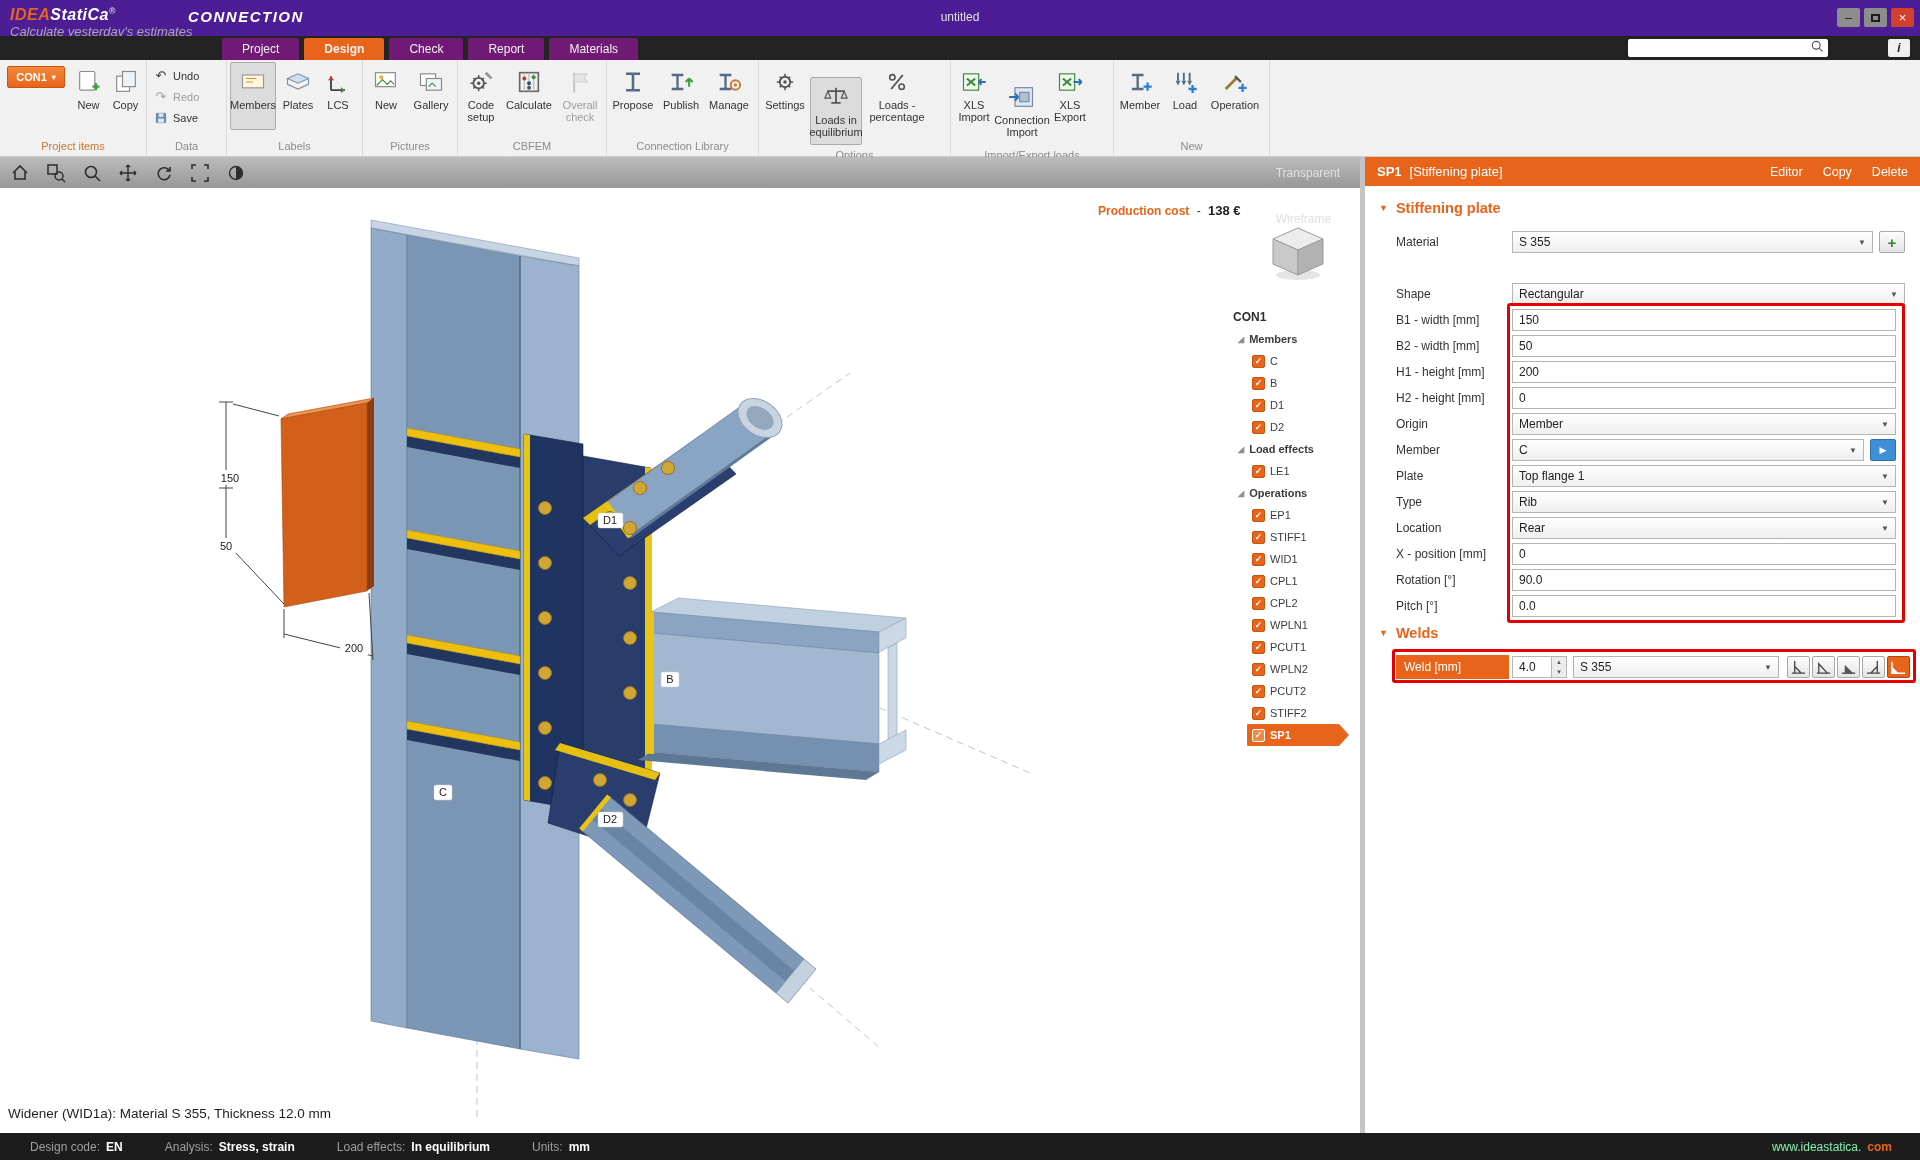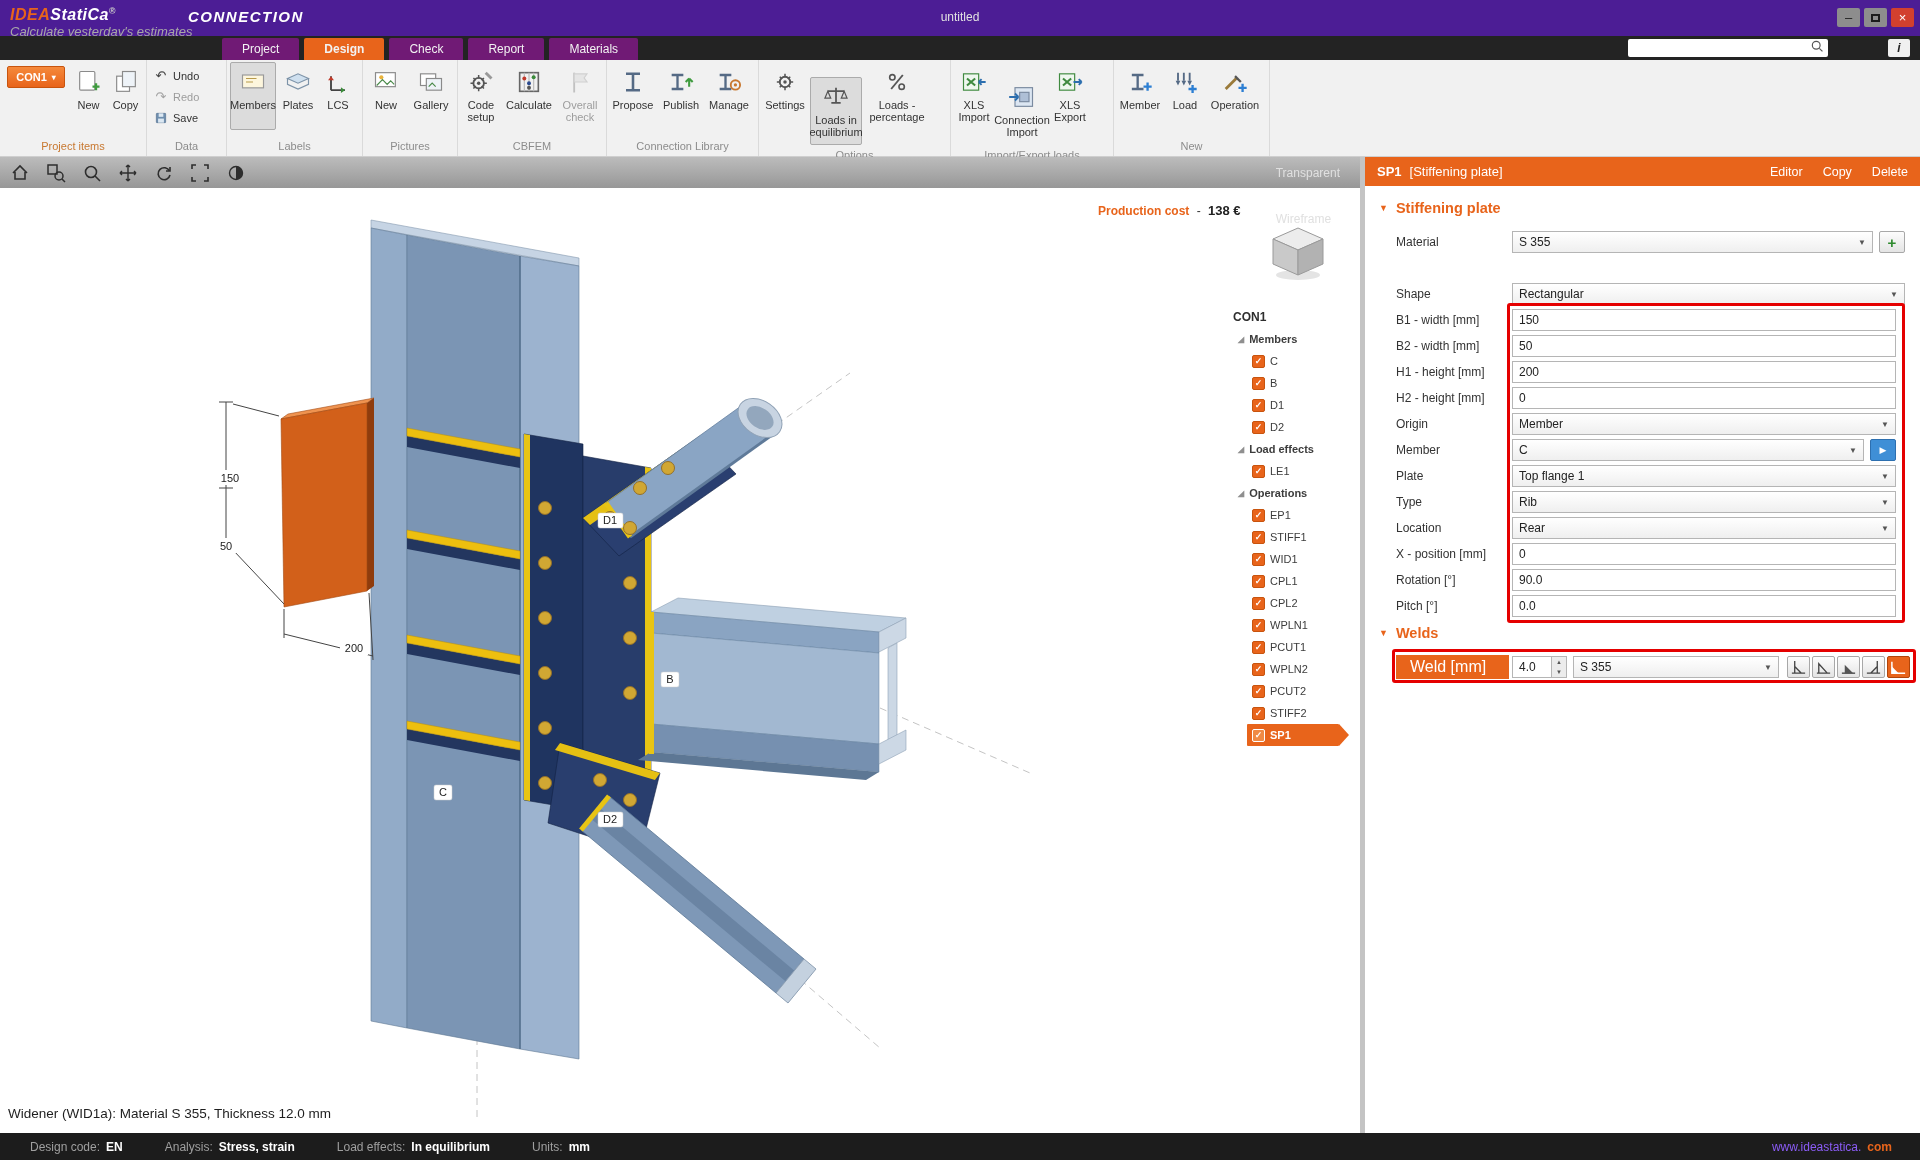--- a/index.html
+++ b/index.html
@@ -97,32 +97,32 @@
   .psel { background:linear-gradient(#ffffff,#efefef); }
   .caret { margin-left:auto; font-size:8px; color:#555; }
   .stepper { position:absolute; top:2px; width:15px; height:22px; border:1px solid #b5b5b5; border-left:none; display:flex; flex-direction:column; background:#ececec; }
   .step { flex:1; font-size:6px; line-height:10px; text-align:center; color:#555; }
   .sq-btn { position:absolute; top:2px; width:26px; height:22px; border:1px solid #a8a8a8; background:linear-gradient(#fdfdfd,#e4e4e4); font-size:13px; display:flex; align-items:center; justify-content:center; border-radius:2px; color:#333; }
   .plusb { color:#2f8a2f; font-weight:bold; font-size:15px; }
   .pickb { background:#3f8fd6; color:#fff; font-size:9px; border-color:#2d6faf; }
   .redbox { position:absolute; border:3px solid #e50000; border-radius:3px; pointer-events:none; }
   #redbox-geom { left:142px; top:146px; width:398px; height:320px; }
   #redbox-weld { left:27px; top:492px; width:524px; height:34px; }
-  .weld-chip { position:absolute; left:31px; top:1px; width:113px; height:24px; background:#e8641b; color:#fff; font-size:16px; display:flex; align-items:center; padding:0 14px; }
+  .weld-chip { position:absolute; left:31px; top:1px; width:113px; height:24px; background:#e8641b; color:#fff; font-size:12px; display:flex; align-items:center; padding:0 8px; }
   .weld-icon { position:absolute; top:2px; width:23px; height:22px; border:1px solid #a8a8a8; background:linear-gradient(#fdfdfd,#e4e4e4); display:flex; align-items:center; justify-content:center; border-radius:2px; }
   .weld-icon svg { width:19px; height:17px; }
   .weld-icon.active { background:#e8641b; border-color:#b1450a; }
 
   
   .statusbar { position:absolute; left:0; right:0; top:1133px; height:27px; background:#1c1c1c; display:flex; align-items:center; padding:0 28px 0 30px; gap:42px; font-size:12px; }
   .sb-item { display:flex; gap:6px; white-space:nowrap; }
   .sb-label { color:#9f9f9f; }
   .sb-value { color:#fff; font-weight:bold; }
   .sb-site { margin-left:auto; }
-  .sb-prefix { color:#8b5cf6; }
+  .sb-prefix { color:#86efac; }
   .sb-suffix { color:#e8641b; font-weight:bold; }
 </style>
 </head>
 <body>
 
 <div id="app">
 
   <div class="titlebar">
     <div class="logo">
       <div class="logo-line">

